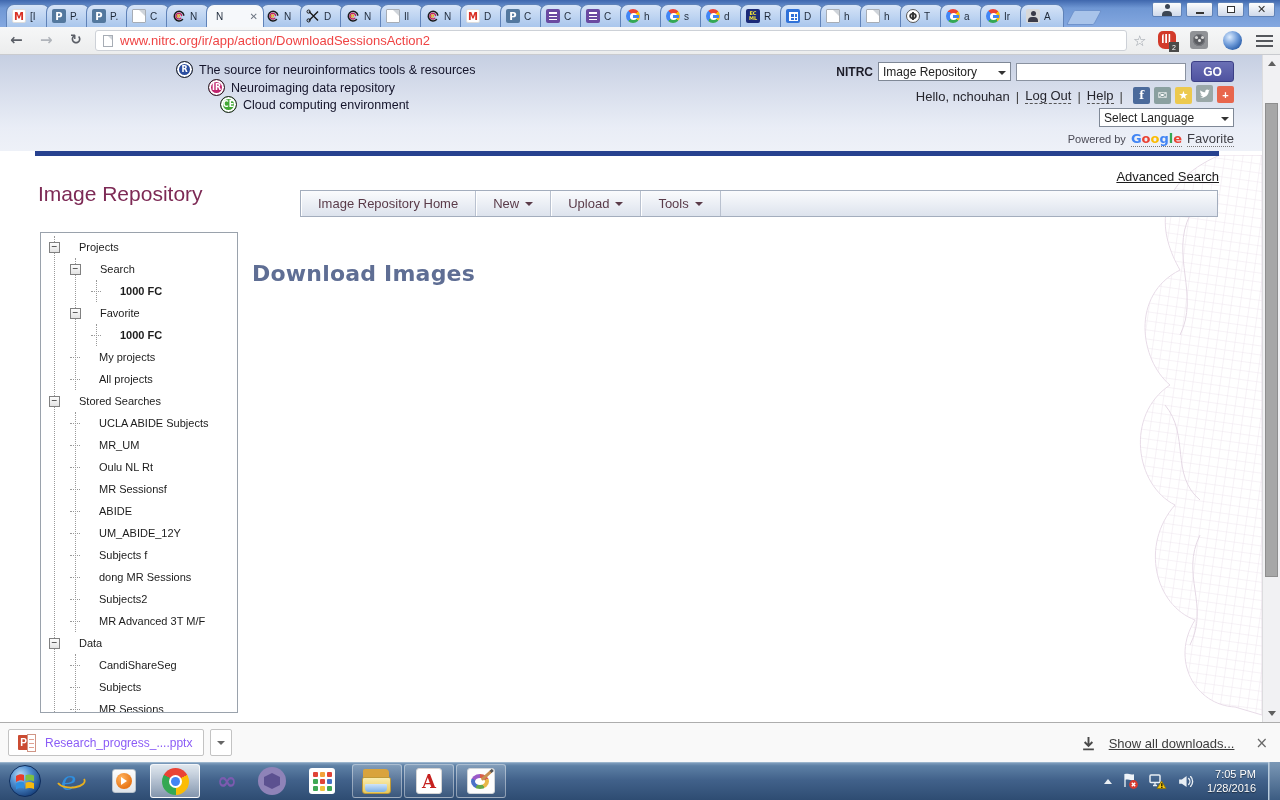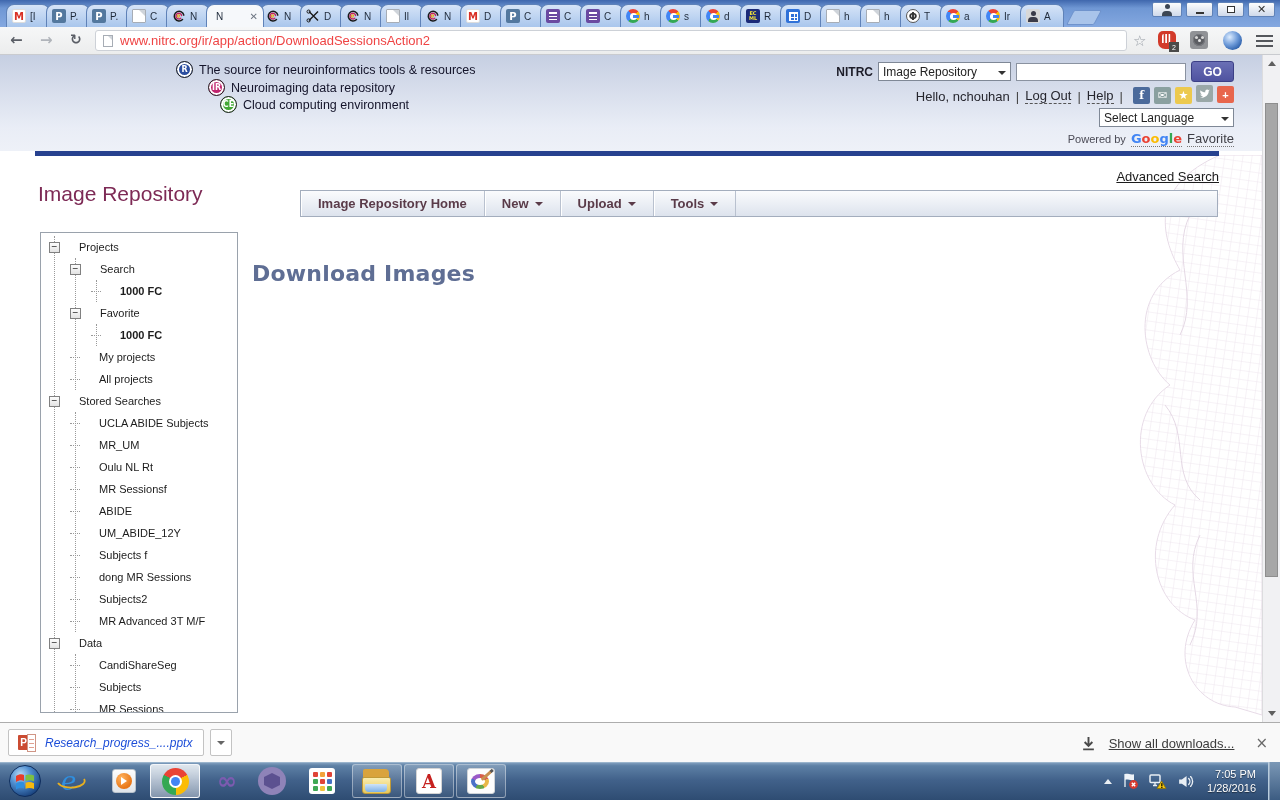--- a/index.html
+++ b/index.html
@@ -126,21 +126,21 @@
   .powered-row { position:absolute; right:28px; top:76px; display:flex; align-items:baseline; gap:5px; }
   .powered-label { font-size:11px; color:#4a4a55; }
   .gword { font:bold 13px "DejaVu Sans",sans-serif; border-bottom:1px dotted #777; }
   .translate-link { font-size:13px; color:#3f3f46; border-bottom:1px dotted #777; }
   .rule { position:absolute; left:35px; top:96px; width:1184px; height:5px; background:#27418f; }
 
   .advanced { position:absolute; top:114px; right:43px; font-size:13px; color:#1c1c1c; text-decoration:underline; }
   .app-title { position:absolute; left:38px; top:127px; font-size:21px; color:#7d2a55; }
   .menubar { position:absolute; left:300px; top:135px; width:918px; height:27px;
     border:1px solid #a3adbd; background:linear-gradient(#fafbfd,#dde3ed); display:flex; }
-  .menu-item { padding:0 17px; display:flex; align-items:center; gap:6px; font-weight:bold;
+  .menu-item { padding:0 17px; display:flex; align-items:center; gap:6px; font-weight:normal;
     font-size:13px; color:#5a3b49; border-right:1px solid #b9c1cf; box-shadow:inset 1px 0 0 #fff; }
   .menu-arrow { width:0; height:0; border:4px solid transparent; border-top-color:#5a3b49; margin-top:5px; }
   .heading { position:absolute; left:252px; top:206px; font:bold 22px "DejaVu Sans",sans-serif;
     color:#5f6e94; letter-spacing:.2px; }
 
   
   .tree-panel { position:absolute; left:40px; top:177px; width:198px; height:481px;
     border:1px solid #9aa2ac; background:#fff; overflow:hidden; font-size:11px; color:#1c1c1c; padding-top:3px; }
   .tree-root { margin-left:13px; border-left:1px dotted #9a9a9a; }
   .tree-kids { margin-left:20px; border-left:1px dotted #9a9a9a; }
@@ -163,21 +163,21 @@
   .dlbar { position:absolute; left:0; top:722px; width:1280px; height:40px; background:#f9f9f9;
     border-top:1px solid #adadad; }
   .dl-chip { position:absolute; left:8px; top:6px; width:196px; height:27px; background:#fff;
     border:1px solid #c3c3c3; border-radius:2px; display:flex; align-items:center; padding:0 9px; gap:9px; }
   .ppt { position:relative; width:18px; height:18px; flex:none; }
   .ppt b { position:absolute; left:0; top:1.5px; width:11px; height:15px; background:#cb4b32; color:#fff;
     font-size:10px; display:flex; align-items:center; justify-content:center; border-radius:1px; }
   .ppt i { position:absolute; right:0; top:0; width:9px; height:18px; background:#fff; border:1px solid #d09585;
     background-image:repeating-linear-gradient(#e0a090 0 1px, transparent 1px 4px);
     background-position:1px 4px; background-size:5px 12px; background-repeat:no-repeat; }
-  .dl-name { font-size:12px; color:#1d4ed8; white-space:nowrap;font-style:italic; }
+  .dl-name { font-size:12px; color:#8b5cf6; white-space:nowrap; }
   .dl-dd { position:absolute; left:210px; top:6px; width:22px; height:27px; background:#fff;
     border:1px solid #c3c3c3; border-radius:2px; display:flex; align-items:center; justify-content:center; }
   .dl-dd i { width:0; height:0; border:4px solid transparent; border-top-color:#666; margin-top:4px; }
   .dl-right { position:absolute; right:12px; top:0; height:40px; display:flex; align-items:center; gap:13px; }
   .dl-showall { font-size:13px; color:#3c3c3c; text-decoration:underline; }
   .dl-close { font-size:15px; color:#6a6a6a; font-family:"DejaVu Sans",sans-serif; margin-left:8px; }
 
   
   .taskbar { position:absolute; left:0; top:762px; width:1280px; height:38px;
     background:linear-gradient(180deg,#89a6c4 0%,#5d80a5 10%,#41618a 48%,#2e4c72 100%);

